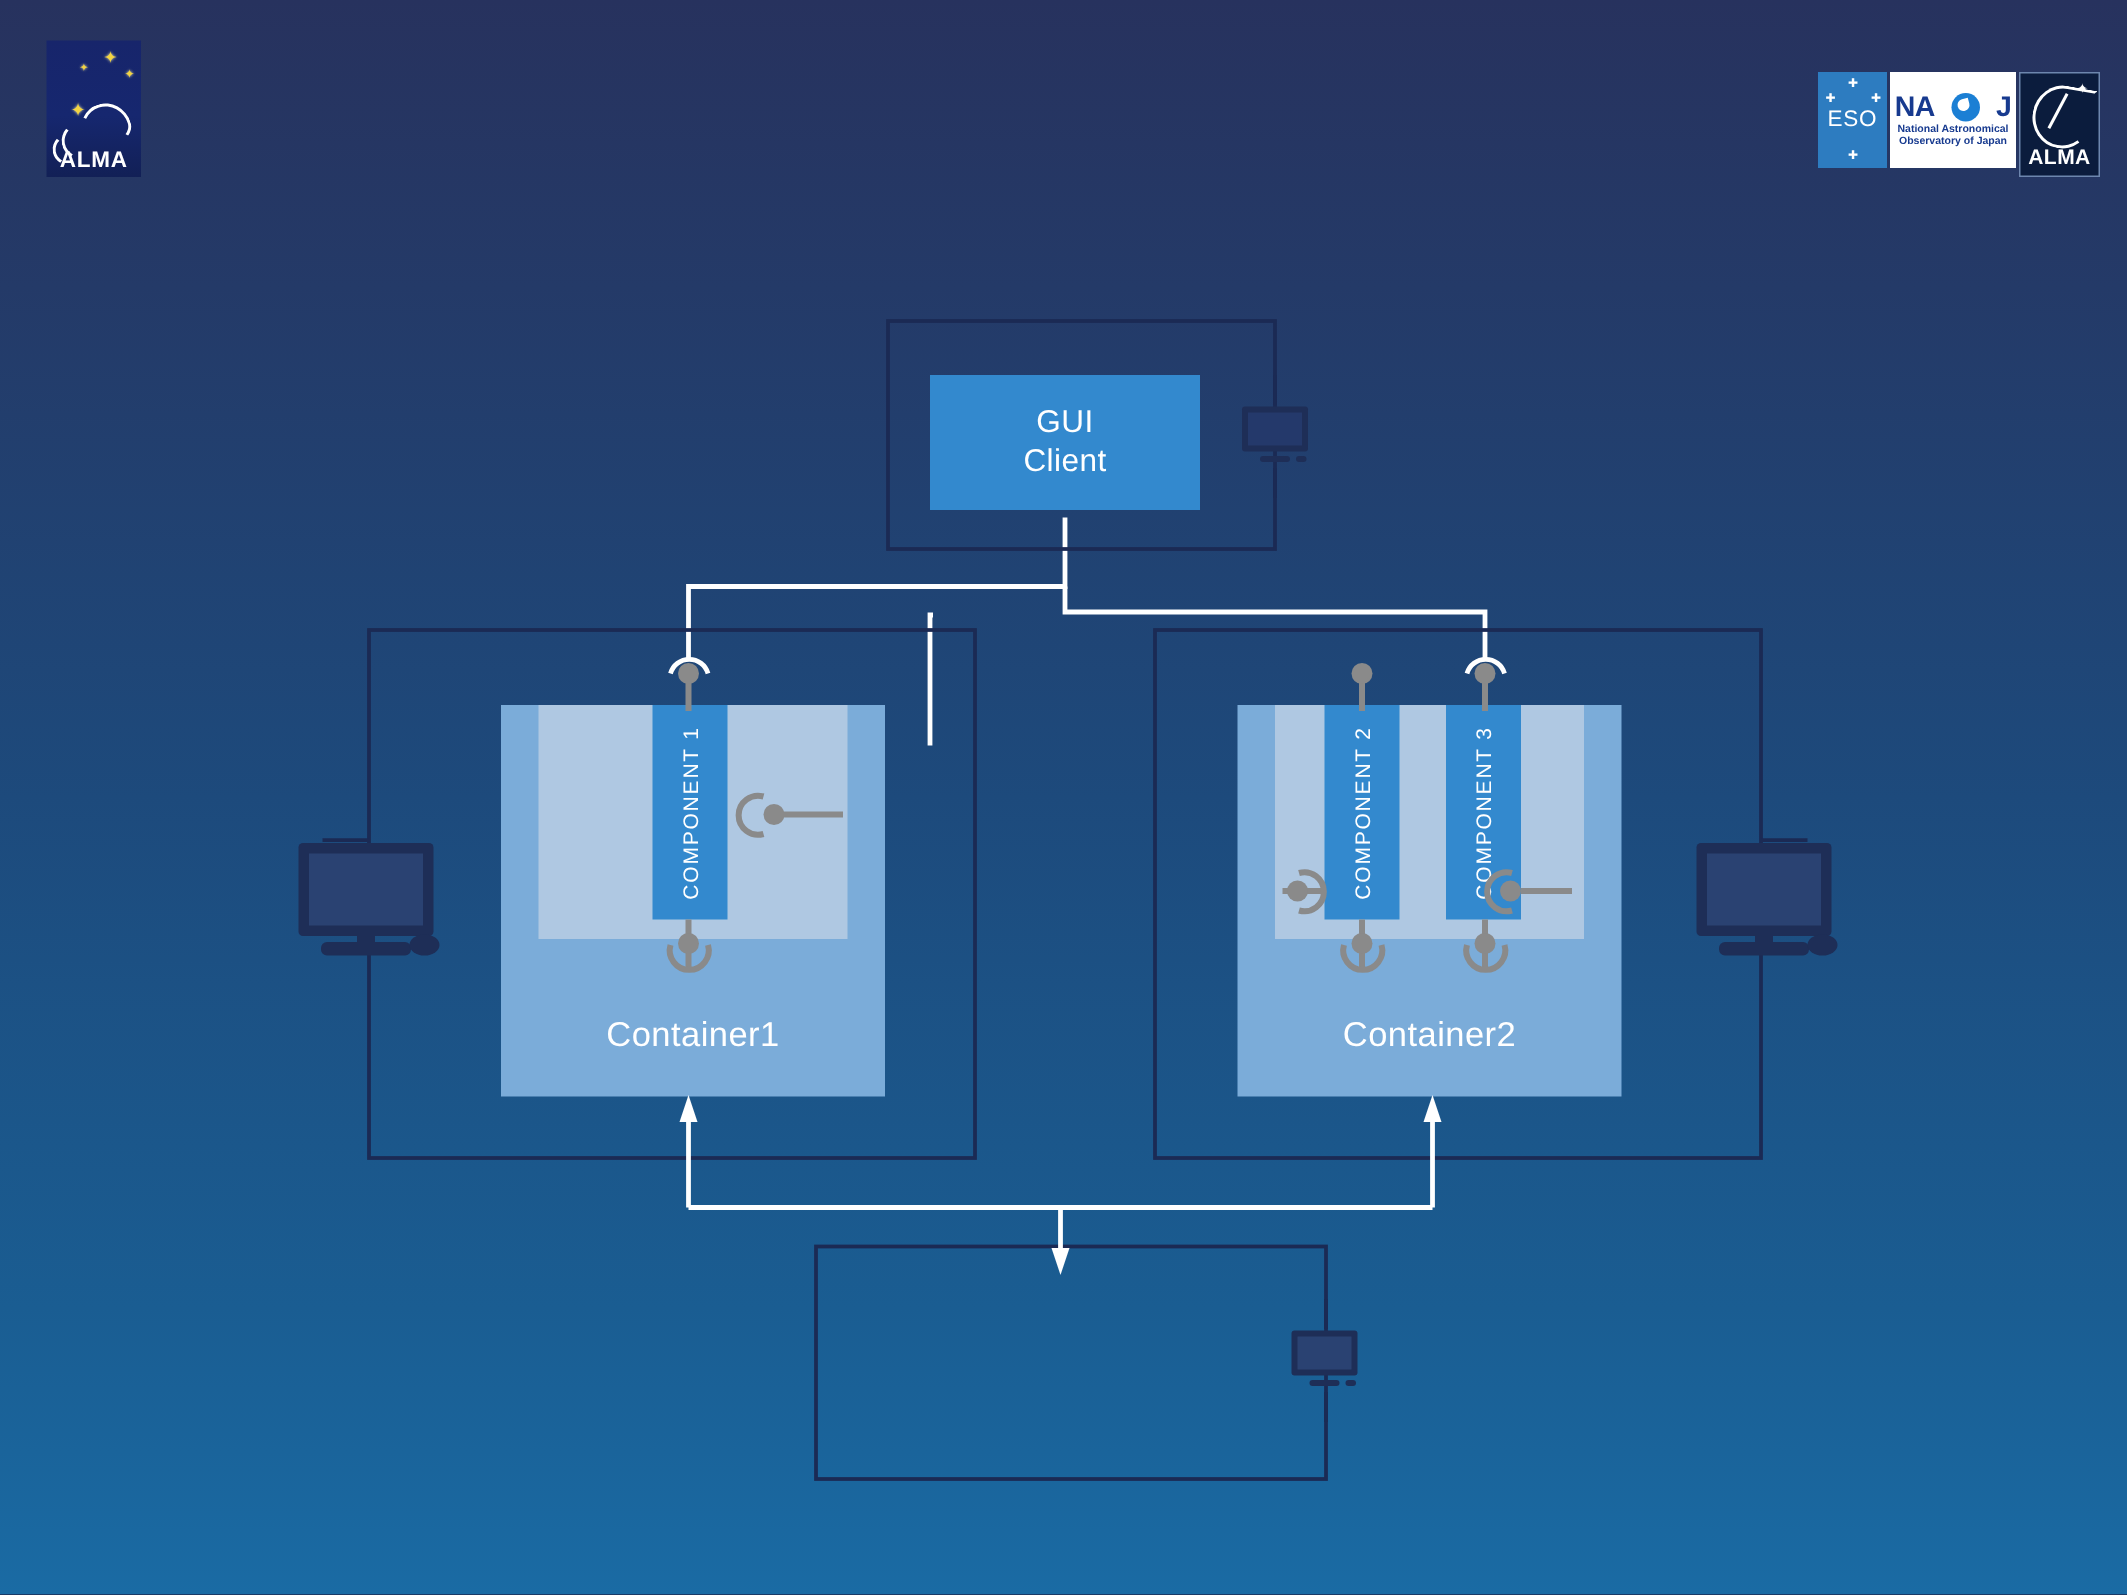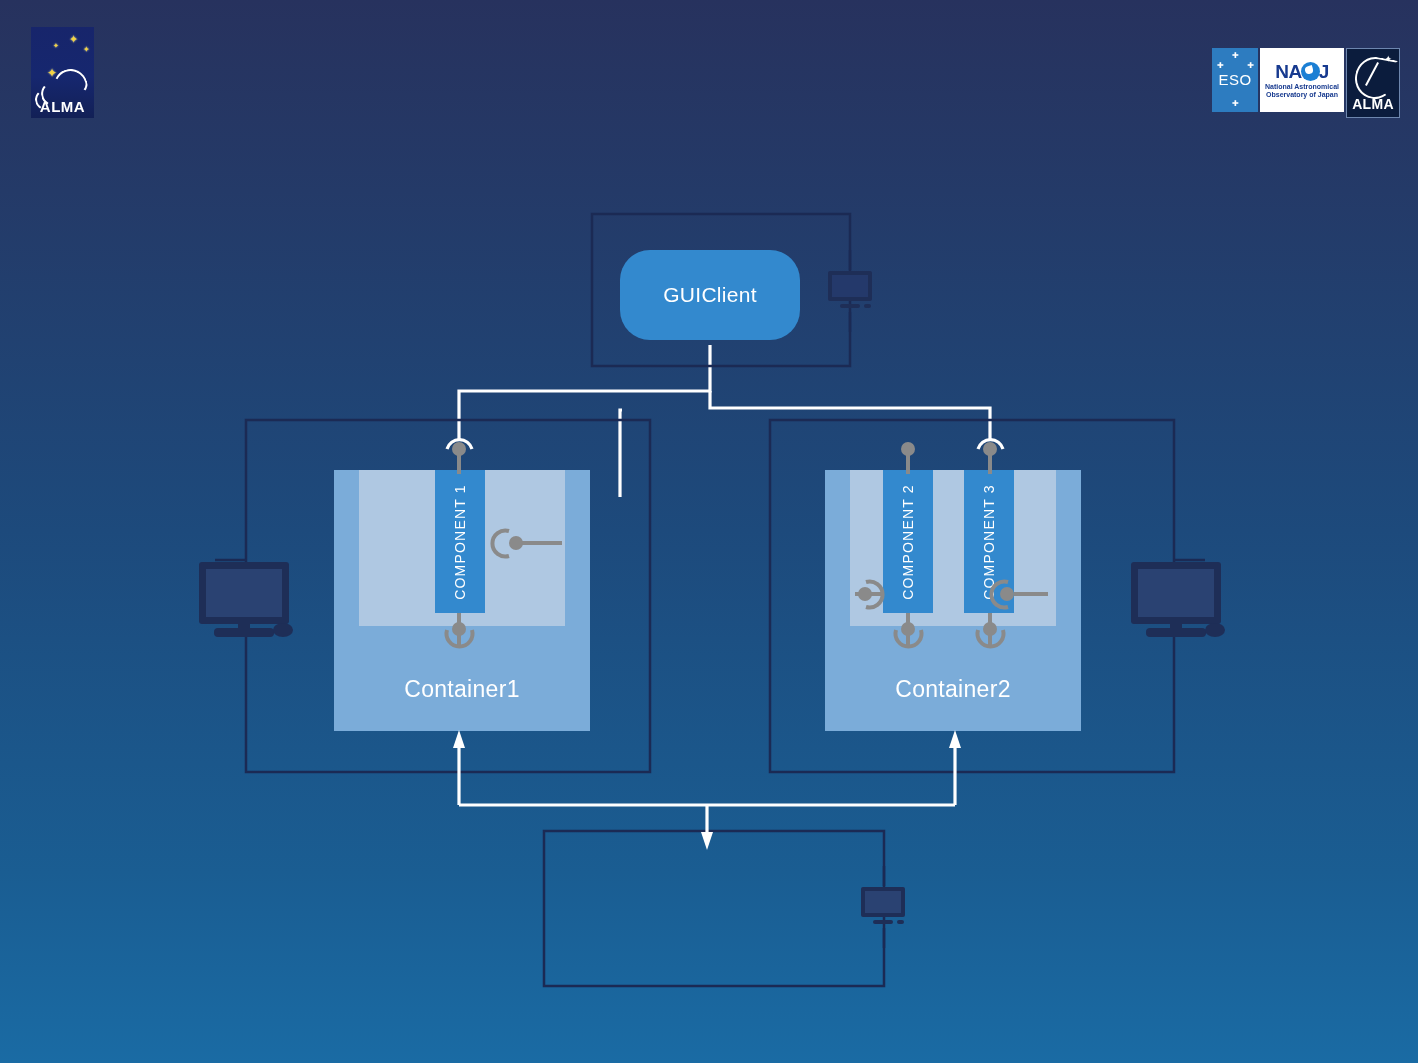--- a/index.html
+++ b/index.html
@@ -101,20 +101,21 @@
     display: flex; flex-direction: column;
     align-items: center; justify-content: center;
     padding: 1px 0;
     box-sizing: border-box;
   }
   .logo-naoj .naoj-top {
     display: flex; align-items: flex-start;
     color: #173a8f; font-weight: bold; font-size: 19px;
     letter-spacing: -0.5px;
     line-height: 1;
+    gap: 12px;
   }
   .logo-naoj .naoj-o {
     width: 19px; height: 19px; border-radius: 50%;
     background: #1b7fd4;
     display: inline-block;
     margin: 0 -1px;
     position: relative;
   }
   .logo-naoj .naoj-o::after {
     content: "";
@@ -170,27 +171,26 @@
     color: #ffffff;
     font-size: 14px;
     font-weight: bold;
     letter-spacing: 0.3px;
   }
   .gui-box {
     position: absolute;
     background: #3389ce;
     color: #ffffff;
     display: flex;
-    flex-direction: row;
+    flex-direction: column;
     align-items: center;
     justify-content: center;
     font-size: 21px;
     line-height: 1.25;
     letter-spacing: 0.3px;
-    border-radius: 30px;
   }
   .container-box {
     position: absolute;
     background: #7bacd9;
   }
   .container-inner {
     position: absolute;
     background: #afc8e2;
   }
   .component-box {

